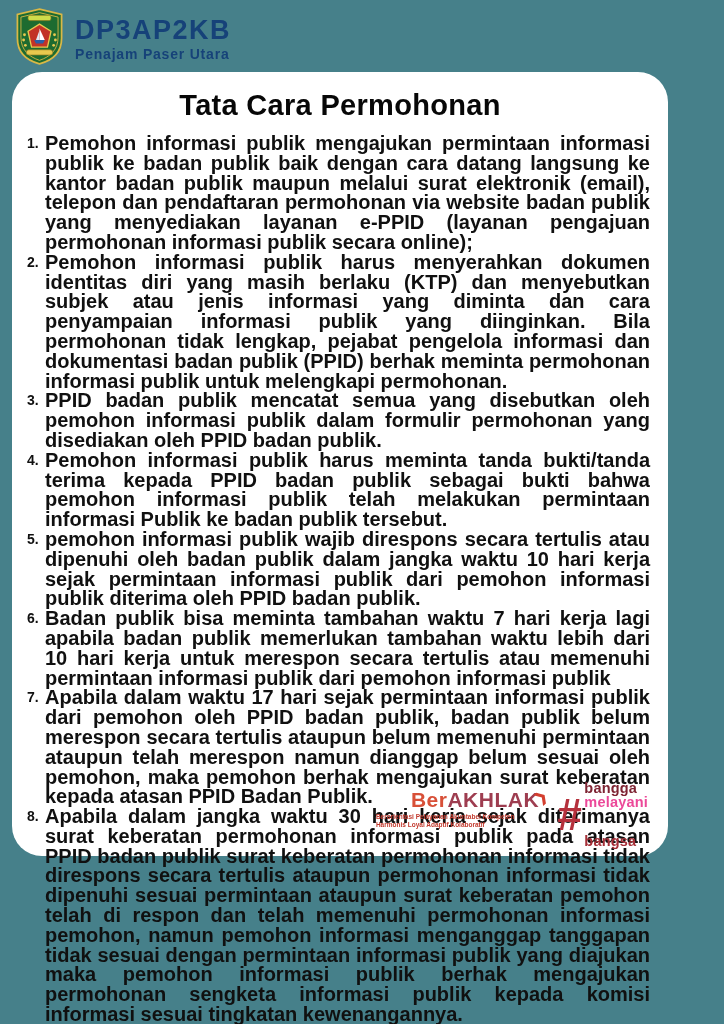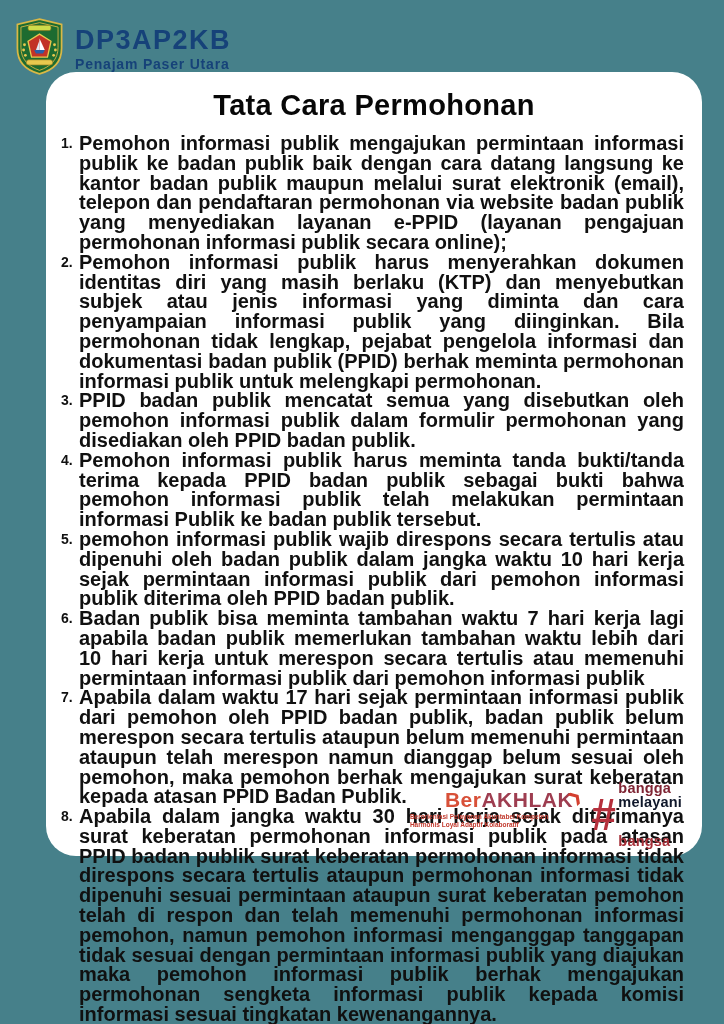--- a/index.html
+++ b/index.html
@@ -4,34 +4,34 @@
 <style>
   html, body { margin: 0; padding: 0; }
   body {
     width: 724px; height: 1024px;
     background: #46808A;
     font-family: "Liberation Sans", sans-serif;
     position: relative;
     overflow: hidden;
   }
   .header {
-    position: absolute; left: 13px; top: 18px;
+    position: absolute; left: 13px; top: 8px;
     display: flex; gap: 9px; align-items: flex-start;
   }
   .crest { width: 53px; height: 57px; }
   .org-name {
     font-size: 27px; font-weight: 800; color: #164279;
     letter-spacing: 1.5px; margin-top: 9px; line-height: 26px;
   }
   .org-region {
     font-size: 14px; font-weight: bold; color: #164279;
     letter-spacing: 0.8px; margin-top: 3px;
   }
   .card {
-    position: absolute; left: 46px; top: 72px;
+    position: absolute; left: 12px; top: 72px;
     width: 656px; height: 784px;
     background: #ffffff; border-radius: 30px;
     box-sizing: border-box;
   }
   .title {
     margin: 14px 0 0 0; text-align: center;
     font-size: 29px; font-weight: 800; color: #070707;
     line-height: 39px; letter-spacing: 0.3px;
   }
   .steps {
@@ -61,21 +61,21 @@
     margin-left: -1px;
   }
   .ba-tag { font-size: 6.5px; font-weight: bold; color: #C23A2E; line-height: 8px; margin-top: 2px; }
   .campaign { display: flex; align-items: center; gap: 3px; }
   .hash {
     font-size: 44px; font-weight: 800; font-style: italic;
     color: #B5303C; line-height: 44px; margin-top: 2px;
   }
   .words { font-weight: 800; font-size: 14.5px; line-height: 14.5px; letter-spacing: 0.2px; }
   .w1 { color: #7E2433; }
-  .w2 { color: #0f172a; text-align: center; }
+  .w2 { color: #ec4899; text-align: center; }
   .w3 { color: #A62F38; margin-top: 24px; }
 </style>
 </head>
 <body>
 
 <div class="header">
   <div class="crest">
     <svg viewBox="0 0 60 64" width="53" height="57">
       <path d="M30 1 L55 7 L55 34 C55 50 45 59 30 63 C15 59 5 50 5 34 L5 7 Z" fill="#1d6b30" stroke="#d9b845" stroke-width="2"></path>
       <path d="M30 5 L51 10 L51 33 C51 47 42 55 30 59 C18 55 9 47 9 33 L9 10 Z" fill="none" stroke="#d9b845" stroke-width="1"></path>

